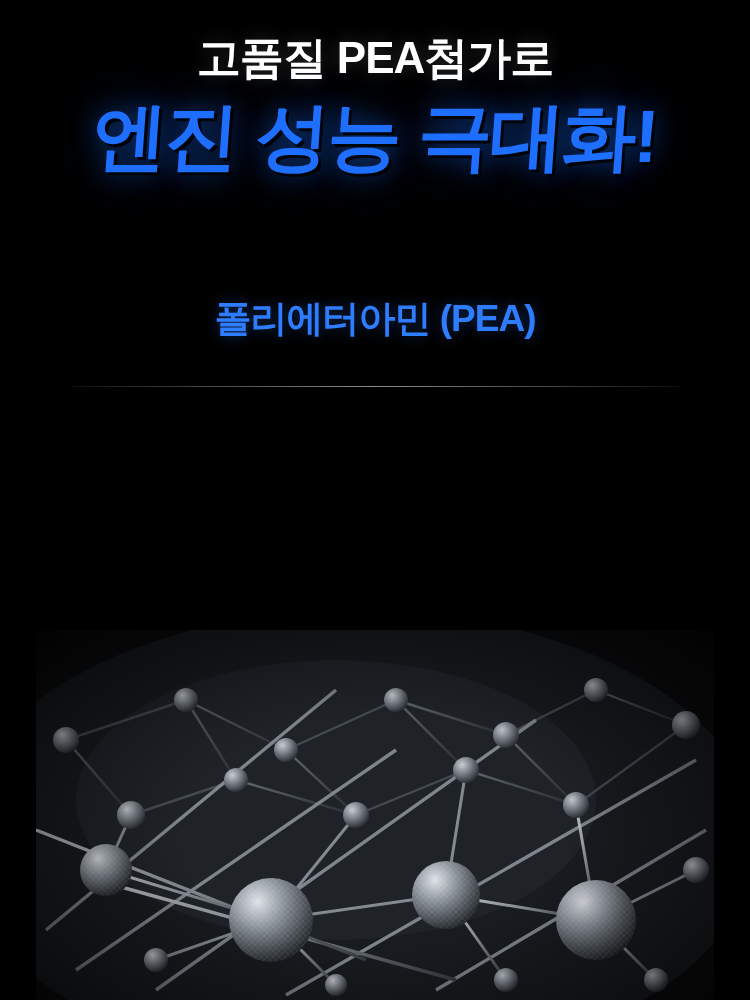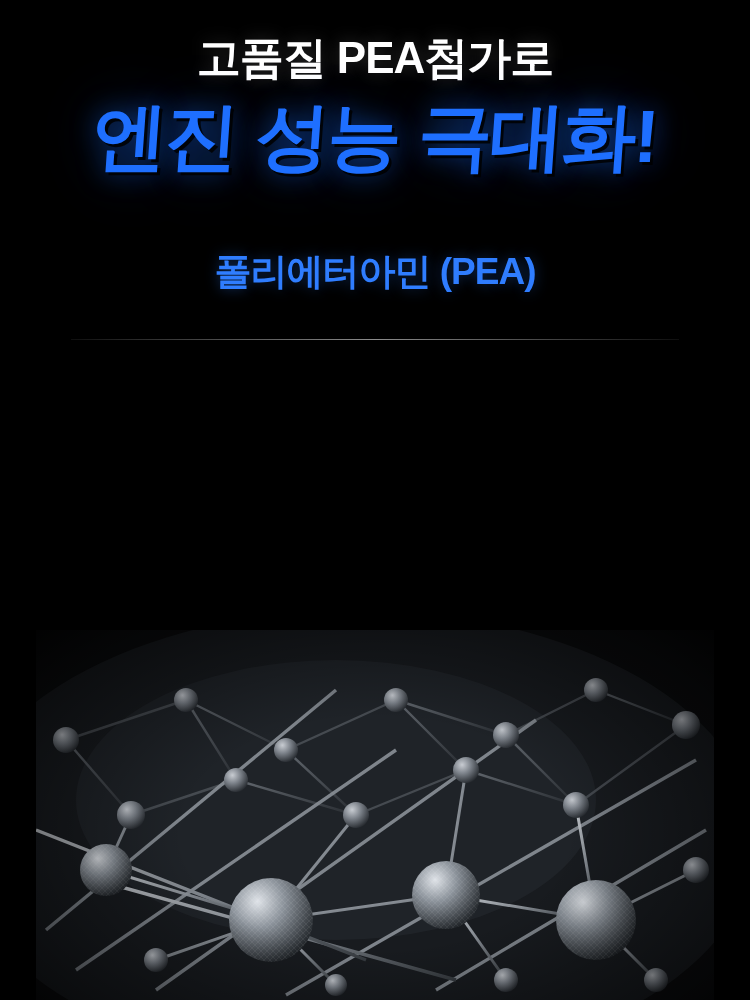--- a/index.html
+++ b/index.html
@@ -48,21 +48,21 @@
     color: #1e6fff;
     text-shadow:
       3px 3px 0 rgba(0,0,0,0.85),
       0 0 26px rgba(30,111,255,0.55),
       0 0 60px rgba(30,111,255,0.28);
     transform: skewX(-4deg);
   }
 
   
   .sub-block {
-    margin-top: 71px;
+    margin-top: 118px;
     text-align: center;
   }
 
   .sub-title {
     font-size: 37px;
     font-weight: 700;
     letter-spacing: -1px;
     color: #2f7dff;
     text-shadow: 0 0 14px rgba(47,125,255,0.35);
   }

